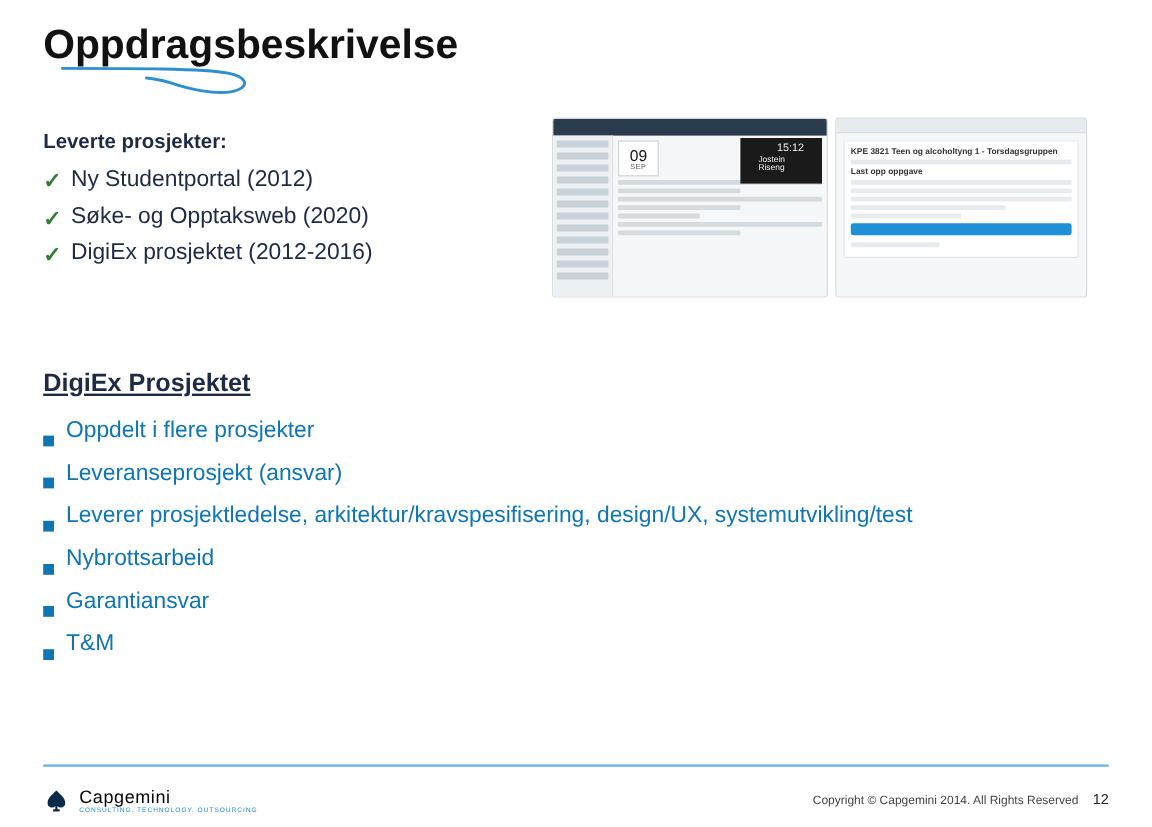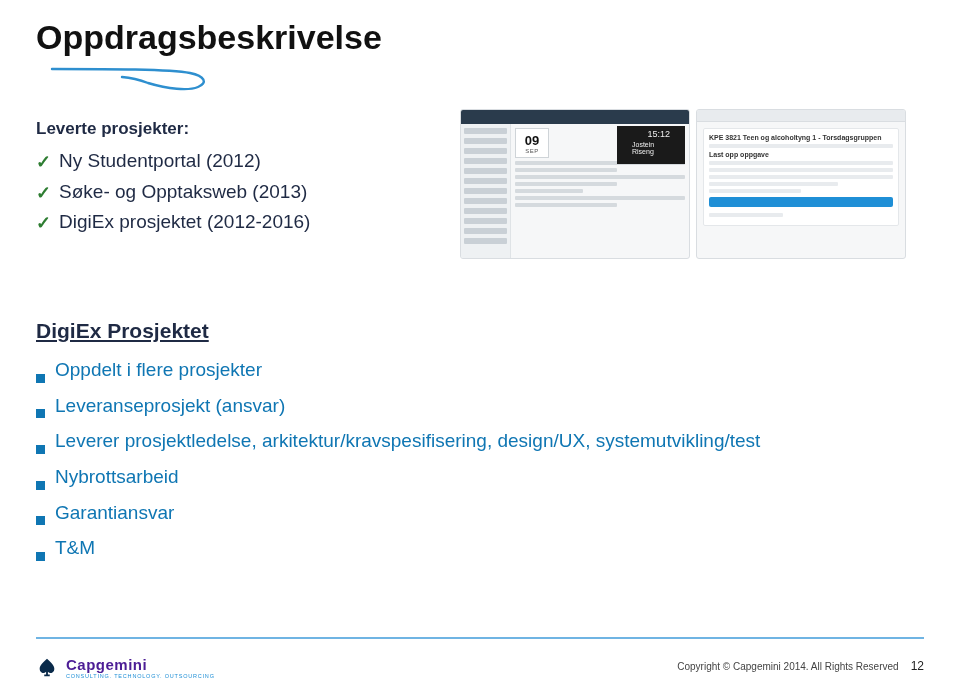--- a/index.html
+++ b/index.html
@@ -1,18 +1,18 @@
 <!DOCTYPE html>
 <html><head>
 <meta charset="utf-8">
 <style>
   * { box-sizing: border-box; margin: 0; padding: 0; }
   html, body { width: 960px; height: 689px; font-family: Arial, Helvetica, sans-serif; background: #fff; color: #111; }
   .slide { position: relative; width: 960px; height: 689px; padding: 18px 36px 0 36px; }
-  .title { font-size: 34px; font-weight: 700; color: #111; margin-bottom: 12px; }
+  .title { font-size: 34px; font-weight: 700; color: #111; margin-bottom: 0; }
   .swirl { margin-left: 14px; margin-top: -2px; }
   .content { display: flex; gap: 24px; margin-top: 8px; }
   .col-left { flex: 0 0 400px; }
   .col-right { flex: 1; }
   .sect-head { font-size: 17px; font-weight: 700; color: #1f2a44; margin-top: 10px; margin-bottom: 10px; }
   ul.check { list-style: none; padding: 0; margin: 0; }
   ul.check li { font-size: 19px; color: #1f2a44; margin-bottom: 6px; display: flex; align-items: flex-start; gap: 8px; line-height: 1.25; }
   .check-mark { color: #2e7d32; font-weight: 900; font-size: 18px; flex: 0 0 auto; margin-top: 2px; }
   .digix-head { font-size: 21px; font-weight: 700; color: #1f2a44; text-decoration: underline; margin-top: 60px; margin-bottom: 14px; }
   ul.sq { list-style: none; padding: 0; margin: 0; }
@@ -21,40 +21,40 @@
   .screens { display: flex; gap: 6px; }
   .shot { background: #f6f7f8; border: 1px solid #d9dde1; border-radius: 3px; position: relative; overflow: hidden; }
   .shot-a { width: 230px; height: 150px; }
   .shot-b { width: 210px; height: 150px; }
   .shot-a .topbar { height: 14px; background: #2a3b4c; }
   .shot-a .body { display: flex; height: calc(100% - 14px); }
   .shot-a .side { width: 50px; background: #eef1f3; border-right: 1px solid #dfe3e6; padding: 4px 3px; }
   .side-row { height: 6px; background: #c9d0d6; margin-bottom: 4px; border-radius: 1px; }
   .shot-a .main { flex: 1; padding: 4px; }
   .datebox { width: 34px; height: 30px; background: #fff; border: 1px solid #cfd4d8; display: flex; flex-direction: column; align-items: center; justify-content: center; }
-  .datebox .dn { font-size: 13px; font-weight: 700; }
+  .datebox .dn { font-size: 13px; font-weight: 400; }
   .datebox .dm { font-size: 6px; letter-spacing: 0.5px; color: #555; }
   .rightblock { position: absolute; top: 16px; right: 4px; width: 68px; height: 38px; background: #1a1a1a; color: #eee; padding: 3px 15px; }
   .rightblock .tm { font-size: 9px; text-align: right; }
   .rightblock .nm { font-size: 7px; margin-top: 2px; }
   .greybar { height: 4px; background: #d5dade; margin: 3px 0; border-radius: 1px; }
   .greybar.sm { width: 60%; }
   .greybar.xs { width: 40%; }
   .shot-b .topbar { height: 12px; background: #e8ebee; border-bottom: 1px solid #d9dde1; }
   .panel { margin: 6px; background: #fff; border: 1px solid #e4e7ea; border-radius: 2px; padding: 5px; }
   .panel-h { font-size: 7px; font-weight: 700; color: #333; margin-bottom: 3px; }
   .panel-row { height: 4px; background: #e8ebee; margin-bottom: 3px; border-radius: 1px; }
   .bluebar { height: 10px; background: #1f8fd6; border-radius: 2px; margin-top: 4px; }
   .footer { position: absolute; left: 0; right: 0; bottom: 0; height: 52px; }
   .rule { position: absolute; left: 36px; right: 36px; top: 0; height: 2px; background: linear-gradient(to right, #6fb4e3 0%, #6fb4e3 100%); }
   .logo { position: absolute; left: 36px; bottom: 10px; display: flex; align-items: center; gap: 8px; }
   .spade { width: 22px; height: 22px; position: relative; }
   .spade svg { width: 22px; height: 22px; }
   .logo-text { display: flex; flex-direction: column; line-height: 1; }
-  .logo-name { font-size: 15px; font-weight: 700; color: #4c1d95; letter-spacing: 0.5px; }
+  .logo-name { font-size: 15px; font-weight: 400; color: #000000; letter-spacing: 0.5px; }
   .logo-tag { font-size: 5.5px; color: #1f8fd6; letter-spacing: 0.8px; margin-top: 2px; }
   .copy { position: absolute; right: 36px; bottom: 16px; font-size: 10px; color: #444; display: flex; align-items: baseline; gap: 12px; }
   .pnum { font-size: 12px; color: #222; }
 </style>
 </head>
 <body>
 
 <div class="slide">
 
   <div class="title">Oppdragsbeskrivelse</div>
@@ -66,21 +66,21 @@
   <div class="content">
     <div class="col-left">
       <div class="sect-head">Leverte prosjekter:</div>
       <ul class="check">
         <li>
             <span class="check-mark">✓</span>
             <span>Ny Studentportal (2012)</span>
           </li>
         <li>
             <span class="check-mark">✓</span>
-            <span>Søke- og Opptaksweb (2013)</span>
+            <span>Søke- og Opptaksweb (2020)</span>
           </li>
         <li>
             <span class="check-mark">✓</span>
             <span>DigiEx prosjektet (2012-2016)</span>
           </li>
       </ul>
     </div>
 
     <div class="col-right">
       <div class="screens">

